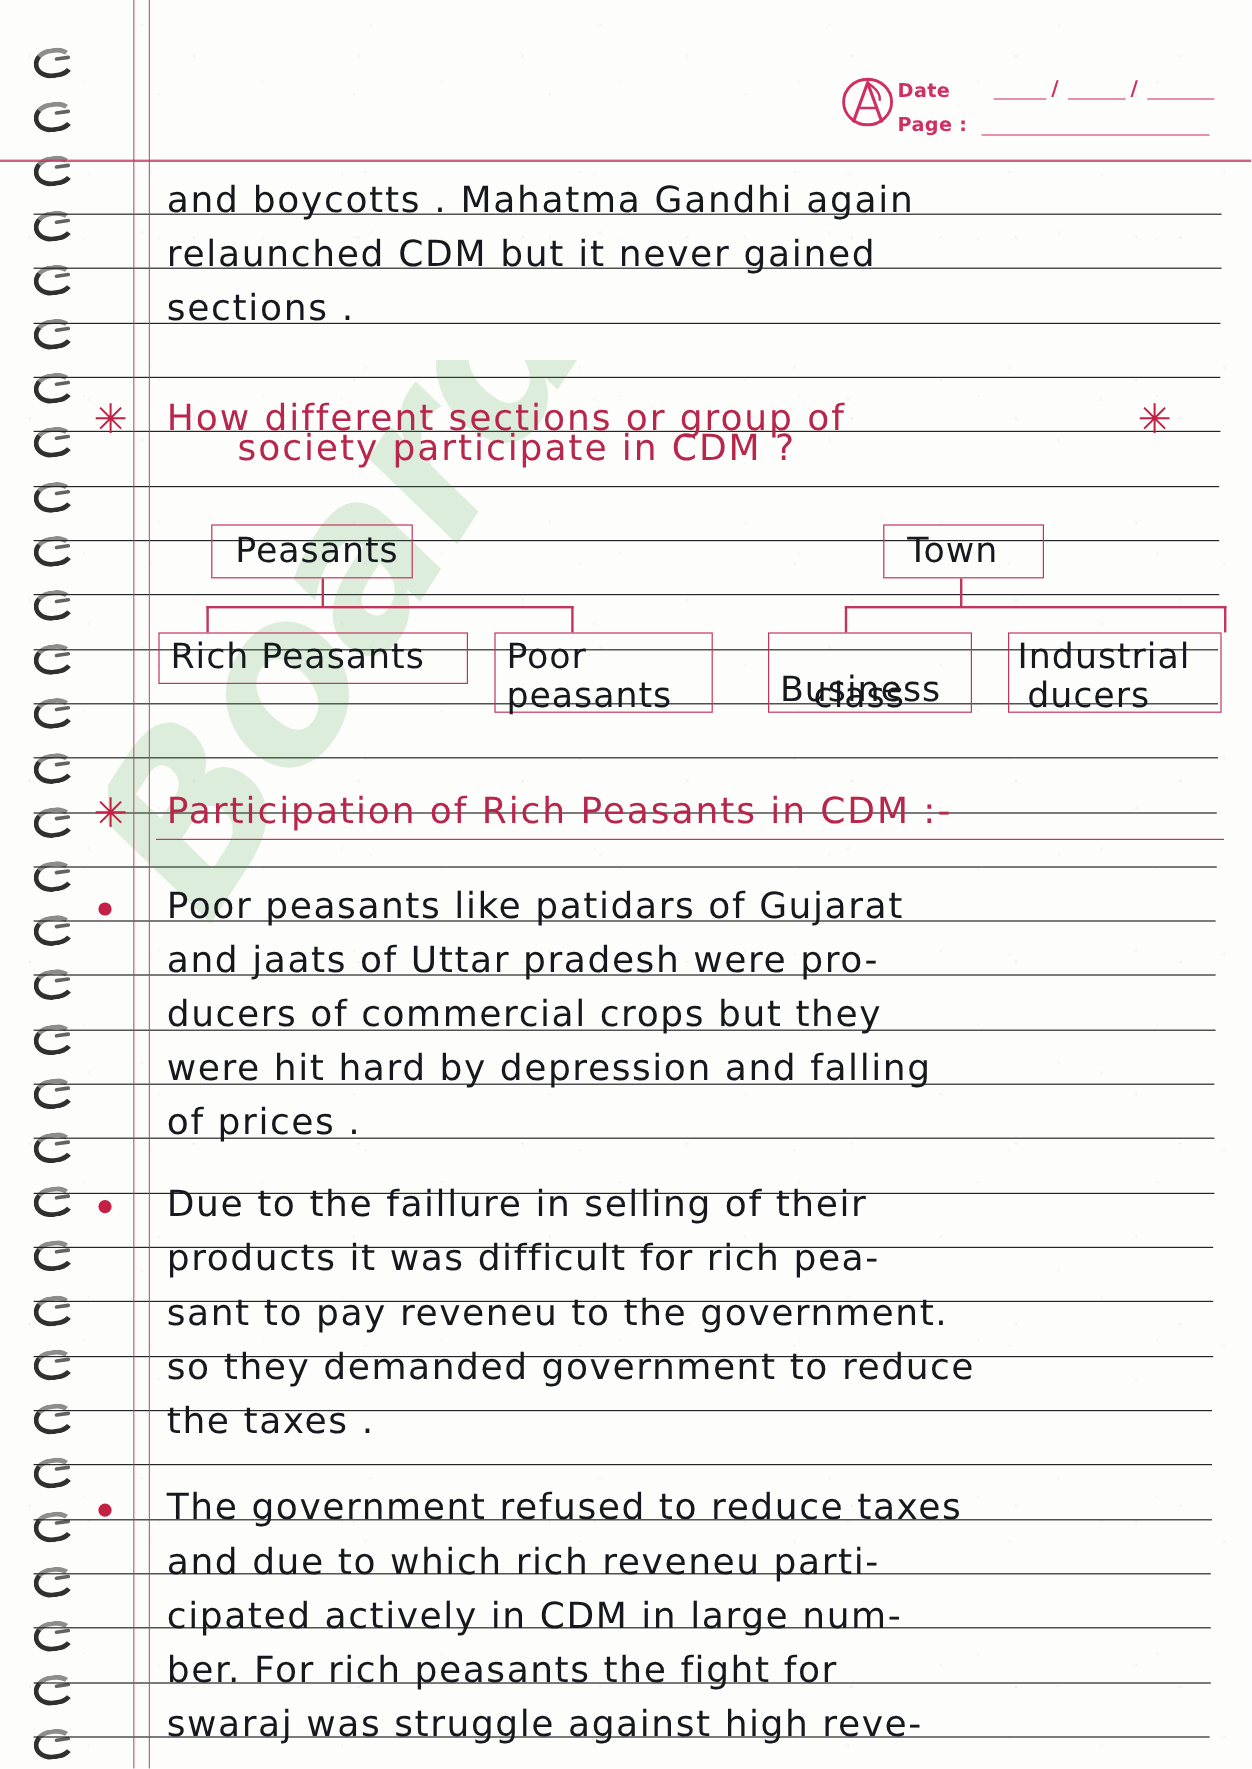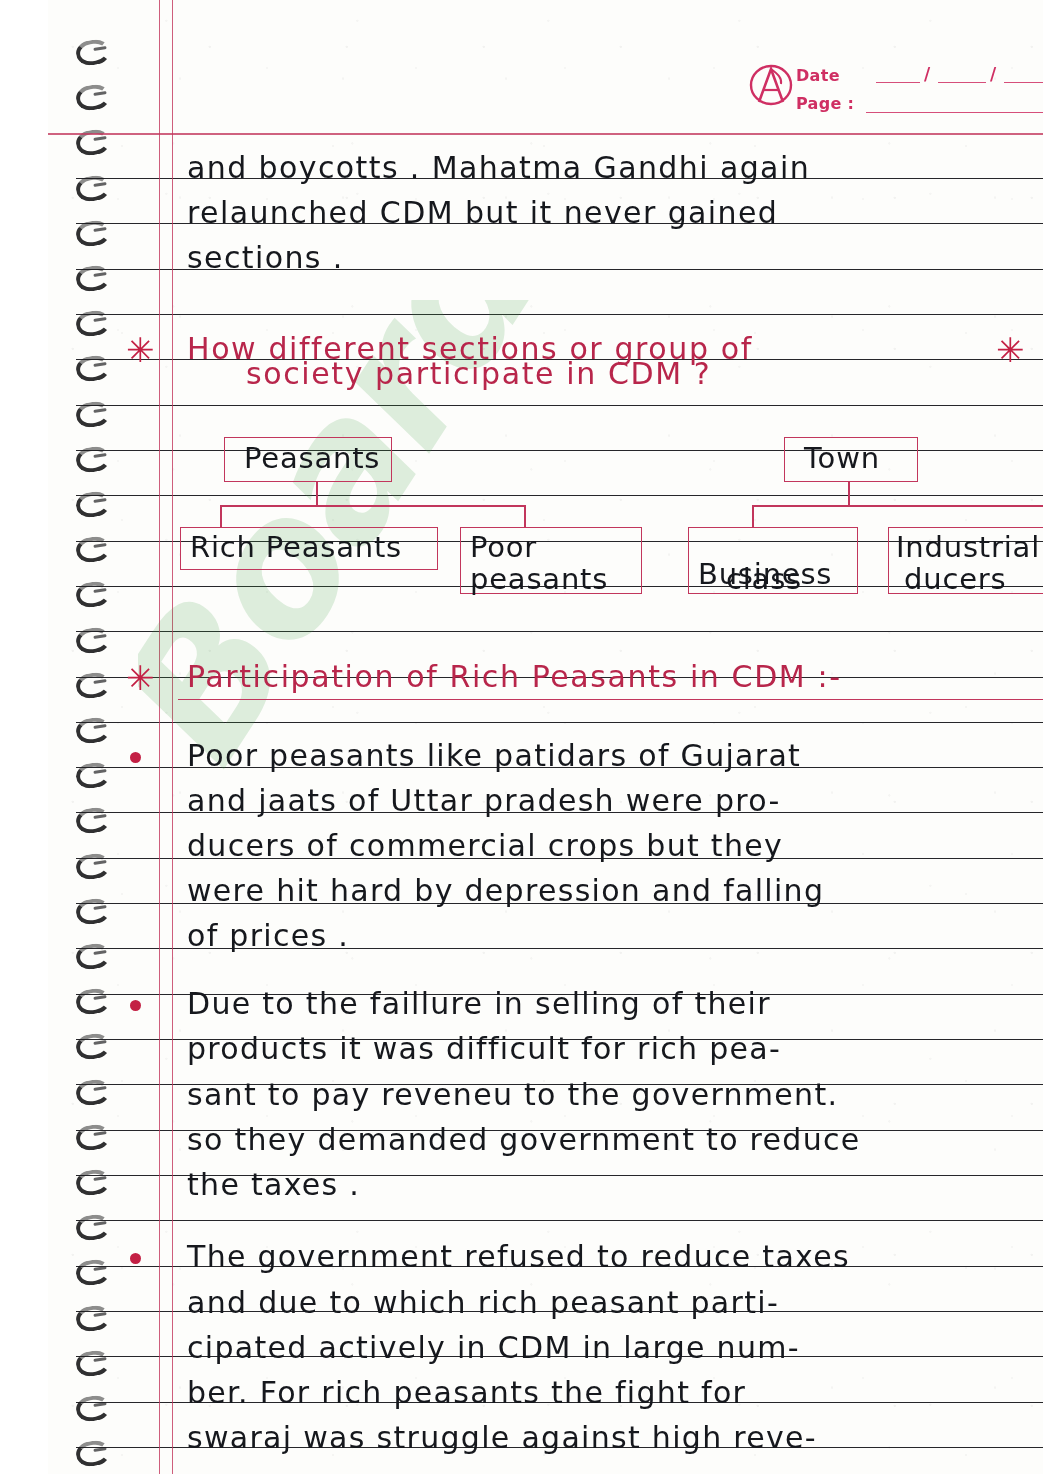--- a/index.html
+++ b/index.html
@@ -1,20 +1,20 @@
 <!DOCTYPE html>
 <html><head>
 <meta charset="utf-8">
 <style>
   html,body{margin:0;padding:0;background:#fff;}
   body{width:1043px;height:1474px;position:relative;overflow:hidden;
        font-family:"DejaVu Sans",sans-serif;}
 
   
-  #page{position:absolute;inset:0;background:#fdfdfb;overflow:hidden;margin-left:48px;}
+  #page{position:absolute;inset:0;background:#fdfdfb;overflow:hidden;}
   #grain{position:absolute;inset:0;pointer-events:none;
     background:
       radial-gradient(circle at 18% 31%, rgba(0,0,0,.05) 0 1px, transparent 1.4px),
       radial-gradient(circle at 62% 12%, rgba(0,0,0,.04) 0 1px, transparent 1.4px),
       radial-gradient(circle at 81% 66%, rgba(0,0,0,.045) 0 1px, transparent 1.4px),
       radial-gradient(circle at 35% 78%, rgba(0,0,0,.04) 0 1px, transparent 1.4px),
       radial-gradient(circle at 47% 52%, rgba(0,0,0,.035) 0 1px, transparent 1.4px),
       radial-gradient(circle at 70% 88%, rgba(0,0,0,.04) 0 1px, transparent 1.4px);
     background-size:137px 151px,191px 173px,163px 119px,211px 187px,149px 131px,179px 163px;
     opacity:.85;}
@@ -187,21 +187,21 @@
       <div class="hw" style="left: 139px; top: 873.2px; letter-spacing: 1.3px;">were hit hard by depression and falling</div>
       <div class="hw" style="left: 139px; top: 918.4px; letter-spacing: 1.3px;">of prices .</div>
       <div class="bullet" style="left: 82px; top: 1000.2px;"></div>
       <div class="hw" style="left: 139px; top: 986.2px; letter-spacing: 1.3px;">Due to the faillure in selling of their</div>
       <div class="hw" style="left: 139px; top: 1031.4px; letter-spacing: 1.3px;">products it was difficult for rich pea-</div>
       <div class="hw" style="left: 139px; top: 1076.6px; letter-spacing: 1.3px;">sant to pay reveneu to the government.</div>
       <div class="hw" style="left: 139px; top: 1121.8px; letter-spacing: 1.3px;">so they demanded government to reduce</div>
       <div class="hw" style="left: 139px; top: 1167px; letter-spacing: 1.3px;">the taxes .</div>
       <div class="bullet" style="left: 82px; top: 1253.32px;"></div>
       <div class="hw" style="left: 139px; top: 1239.32px; letter-spacing: 1.3px;">The government refused to reduce taxes</div>
-      <div class="hw" style="left: 139px; top: 1284.52px; letter-spacing: 1.3px;">and due to which rich peasant parti-</div>
+      <div class="hw" style="left: 139px; top: 1284.52px; letter-spacing: 1.3px;">and due to which rich reveneu parti-</div>
       <div class="hw" style="left: 139px; top: 1329.72px; letter-spacing: 1.3px;">cipated actively in CDM in large num-</div>
       <div class="hw" style="left: 139px; top: 1374.92px; letter-spacing: 1.3px;">ber. For rich peasants the fight for</div>
       <div class="hw" style="left: 139px; top: 1420.12px; letter-spacing: 1.3px;">swaraj was struggle against high reve-</div>
       <div class="hw" style="left: 139px; top: 1465.32px; letter-spacing: 1.3px;">neu .</div>
       <div class="dbox" style="left: 176px; top: 437px; width: 168px; height: 45px;"></div>
       <div class="dlbl" style="left: 196px; top: 441px;">Peasants</div>
       <div class="dbox" style="left: 736px; top: 437px; width: 134px; height: 45px;"></div>
       <div class="dlbl" style="left: 756px; top: 441px;">Town</div>
       <div class="dline v" style="left: 268px; top: 482px; height: 23px;"></div>
       <div class="dline h" style="left: 172px; top: 505px; width: 306px;"></div>

